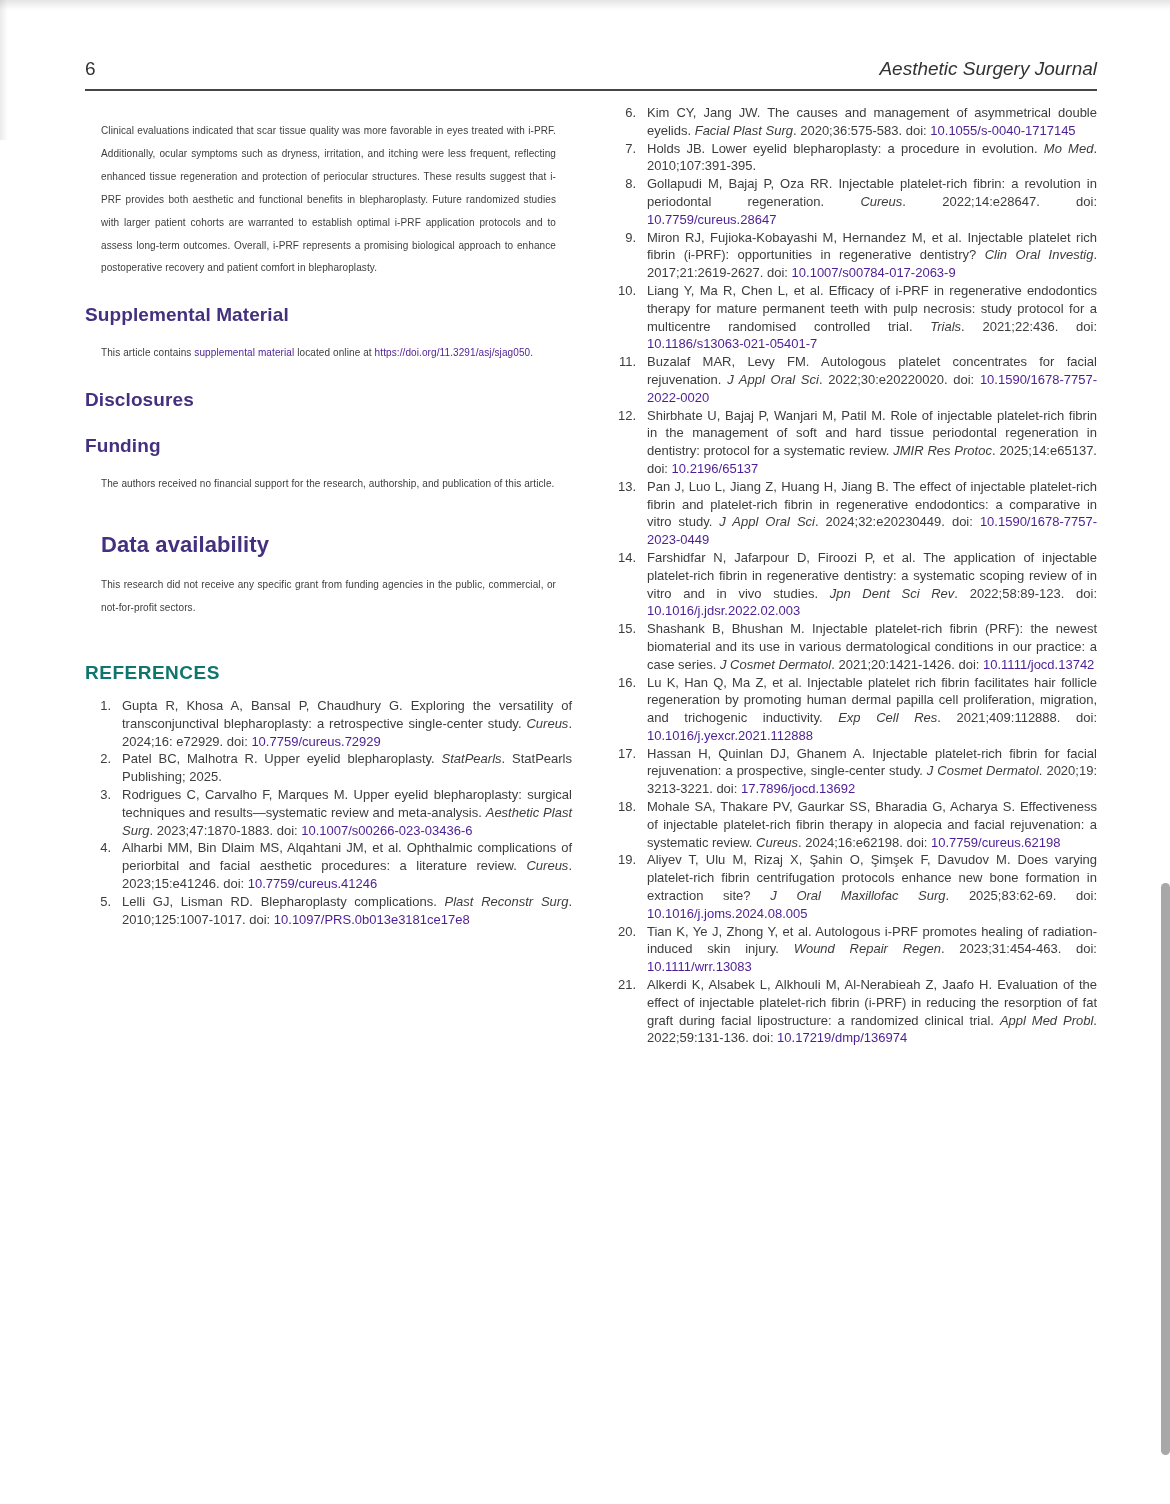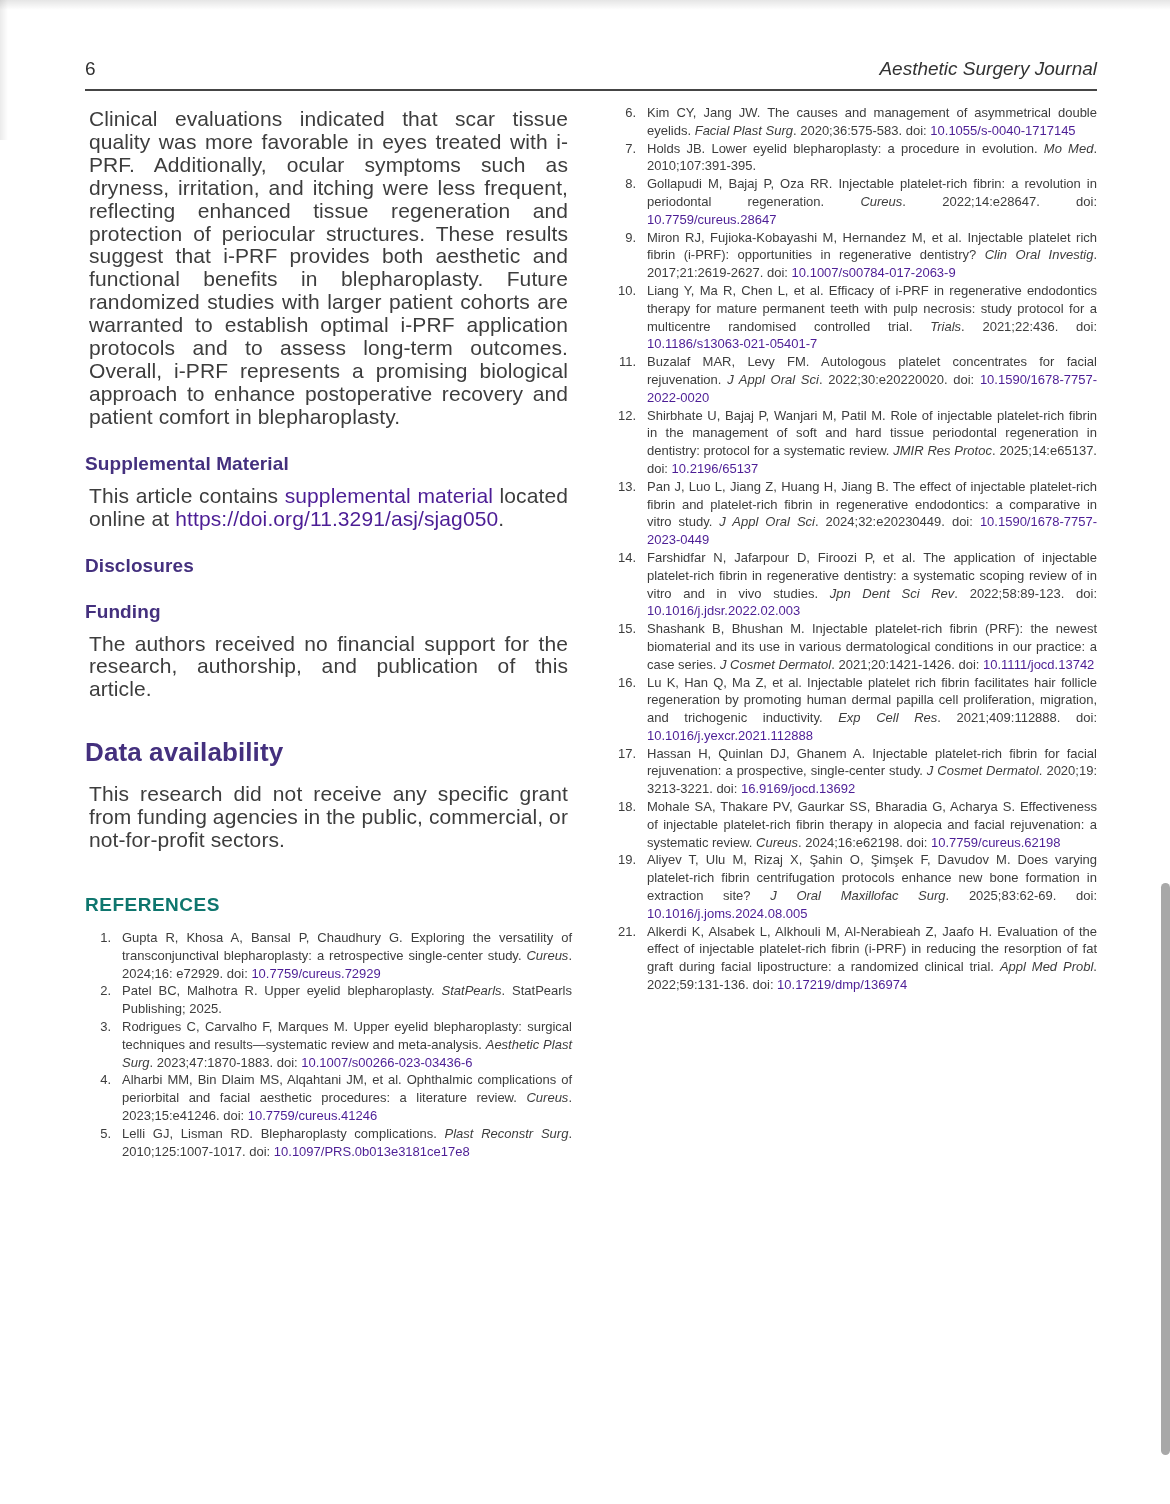--- a/index.html
+++ b/index.html
@@ -28,31 +28,31 @@
     display: flex; justify-content: space-between; align-items: flex-end;
     font-size: 19px; color: #323232;
   }
   .journal-title { font-style: italic; }
   .rule { height: 2px; background: #454545; margin-top: 9px; }
 
   main.columns { display: flex; gap: 38px; margin-top: 13px; }
   .col { width: 487px; }
 
   p.body-par {
-    font-size: 21px; line-height: 22.9px;
+    font-size: 10px; line-height: 22.9px;
     text-align: justify; hyphens: auto; -webkit-hyphens: auto;
-    margin: 4px; letter-spacing: 0.1px; color: #3d3d3d;
+    margin: 16px; letter-spacing: 0.1px; color: #3d3d3d;
   }
   h2.sub-heading {
     font-size: 19px; font-weight: bold; color: #44307e;
     margin: 24px 0 10px 0; letter-spacing: 0.1px;
   }
   h1.big-heading {
-    font-size: 26px; font-weight: bold; color: #44307e;
-    margin: 36px 0 15px 0; letter-spacing: 0.1px;
+    font-size: 22px; font-weight: bold; color: #44307e;
+    margin: 36px 0 15px 16px; letter-spacing: 0.1px;
   }
   h2.refs-heading {
     font-size: 19px; font-weight: bold; color: #0f766e;
     margin: 42px 0 13px 0; letter-spacing: 0.5px;
   }
 
   ol.refs {
     list-style: none; margin: 0; padding: 0;
     font-size: 13px; line-height: 17.8px; color: #3d3d3d;
   }
@@ -117,23 +117,24 @@
           <li><span class="ref-num">7.</span><span class="ref-text">Holds JB. Lower eyelid blepharoplasty: a procedure in evolution. <i>Mo Med</i>. 2010;107:391-395.</span></li>
           <li><span class="ref-num">8.</span><span class="ref-text">Gollapudi M, Bajaj P, Oza RR. Injectable platelet-rich fibrin: a revolution in periodontal regeneration. <i>Cureus</i>. 2022;14:e28647. doi: <a class="link">10.7759/cureus.28647</a></span></li>
           <li><span class="ref-num">9.</span><span class="ref-text">Miron RJ, Fujioka-Kobayashi M, Hernandez M, et al. Injectable platelet rich fibrin (i-PRF): opportunities in regenerative dentistry? <i>Clin Oral Investig</i>. 2017;21:2619-2627. doi: <a class="link">10.1007/s00784-017-2063-9</a></span></li>
           <li><span class="ref-num">10.</span><span class="ref-text">Liang Y, Ma R, Chen L, et al. Efficacy of i-PRF in regenerative endodontics therapy for mature permanent teeth with pulp necrosis: study protocol for a multicentre randomised controlled trial. <i>Trials</i>. 2021;22:436. doi: <a class="link">10.1186/s13063-021-05401-7</a></span></li>
           <li><span class="ref-num">11.</span><span class="ref-text">Buzalaf MAR, Levy FM. Autologous platelet concentrates for facial rejuvenation. <i>J Appl Oral Sci</i>. 2022;30:e20220020. doi: <a class="link">10.1590/1678-7757-2022-0020</a></span></li>
           <li><span class="ref-num">12.</span><span class="ref-text">Shirbhate U, Bajaj P, Wanjari M, Patil M. Role of injectable platelet-rich fibrin in the management of soft and hard tissue periodontal regeneration in dentistry: protocol for a systematic review. <i>JMIR Res Protoc</i>. 2025;14:e65137. doi: <a class="link">10.2196/65137</a></span></li>
           <li><span class="ref-num">13.</span><span class="ref-text">Pan J, Luo L, Jiang Z, Huang H, Jiang B. The effect of injectable platelet-rich fibrin and platelet-rich fibrin in regenerative endodontics: a comparative in vitro study. <i>J Appl Oral Sci</i>. 2024;32:e20230449. doi: <a class="link">10.1590/1678-7757-2023-0449</a></span></li>
           <li><span class="ref-num">14.</span><span class="ref-text">Farshidfar N, Jafarpour D, Firoozi P, et al. The application of injectable platelet-rich fibrin in regenerative dentistry: a systematic scoping review of in vitro and in vivo studies. <i>Jpn Dent Sci Rev</i>. 2022;58:89-123. doi: <a class="link">10.1016/j.jdsr.2022.02.003</a></span></li>
           <li><span class="ref-num">15.</span><span class="ref-text">Shashank B, Bhushan M. Injectable platelet-rich fibrin (PRF): the newest biomaterial and its use in various dermatological conditions in our practice: a case series. <i>J Cosmet Dermatol</i>. 2021;20:1421-1426. doi: <a class="link">10.1111/jocd.13742</a></span></li>
           <li><span class="ref-num">16.</span><span class="ref-text">Lu K, Han Q, Ma Z, et al. Injectable platelet rich fibrin facilitates hair follicle regeneration by promoting human dermal papilla cell proliferation, migration, and trichogenic inductivity. <i>Exp Cell Res</i>. 2021;409:112888. doi: <a class="link">10.1016/j.yexcr.2021.112888</a></span></li>
-          <li><span class="ref-num">17.</span><span class="ref-text">Hassan H, Quinlan DJ, Ghanem A. Injectable platelet-rich fibrin for facial rejuvenation: a prospective, single-center study. <i>J Cosmet Dermatol</i>. 2020;19: 3213-3221. doi: <a class="link">16.9169/jocd.13692</a></span></li>
+          <li><span class="ref-num">17.</span><span class="ref-text">Hassan H, Quinlan DJ, Ghanem A. Injectable platelet-rich fibrin for facial rejuvenation: a prospective, single-center study. <i>J Cosmet Dermatol</i>. 2020;19: 3213-3221. doi: <a class="link">17.7896/jocd.13692</a></span></li>
           <li><span class="ref-num">18.</span><span class="ref-text">Mohale SA, Thakare PV, Gaurkar SS, Bharadia G, Acharya S. Effectiveness of injectable platelet-rich fibrin therapy in alopecia and facial rejuvenation: a systematic review. <i>Cureus</i>. 2024;16:e62198. doi: <a class="link">10.7759/cureus.62198</a></span></li>
           <li><span class="ref-num">19.</span><span class="ref-text">Aliyev T, Ulu M, Rizaj X, Şahin O, Şimşek F, Davudov M. Does varying platelet-rich fibrin centrifugation protocols enhance new bone formation in extraction site? <i>J Oral Maxillofac Surg</i>. 2025;83:62-69. doi: <a class="link">10.1016/j.joms.2024.08.005</a></span></li>
+          <li><span class="ref-num">20.</span><span class="ref-text">Tian K, Ye J, Zhong Y, et al. Autologous i-PRF promotes healing of radiation-induced skin injury. <i>Wound Repair Regen</i>. 2023;31:454-463. doi: <a class="link">10.1111/wrr.13083</a></span></li>
           <li><span class="ref-num">21.</span><span class="ref-text">Alkerdi K, Alsabek L, Alkhouli M, Al-Nerabieah Z, Jaafo H. Evaluation of the effect of injectable platelet-rich fibrin (i-PRF) in reducing the resorption of fat graft during facial lipostructure: a randomized clinical trial. <i>Appl Med Probl</i>. 2022;59:131-136. doi: <a class="link">10.17219/dmp/136974</a></span></li>
         </ol>
     </section>
 
   </main>
 </div>
 
 <div class="scroll-thumb"></div>
 
 </body></html>

